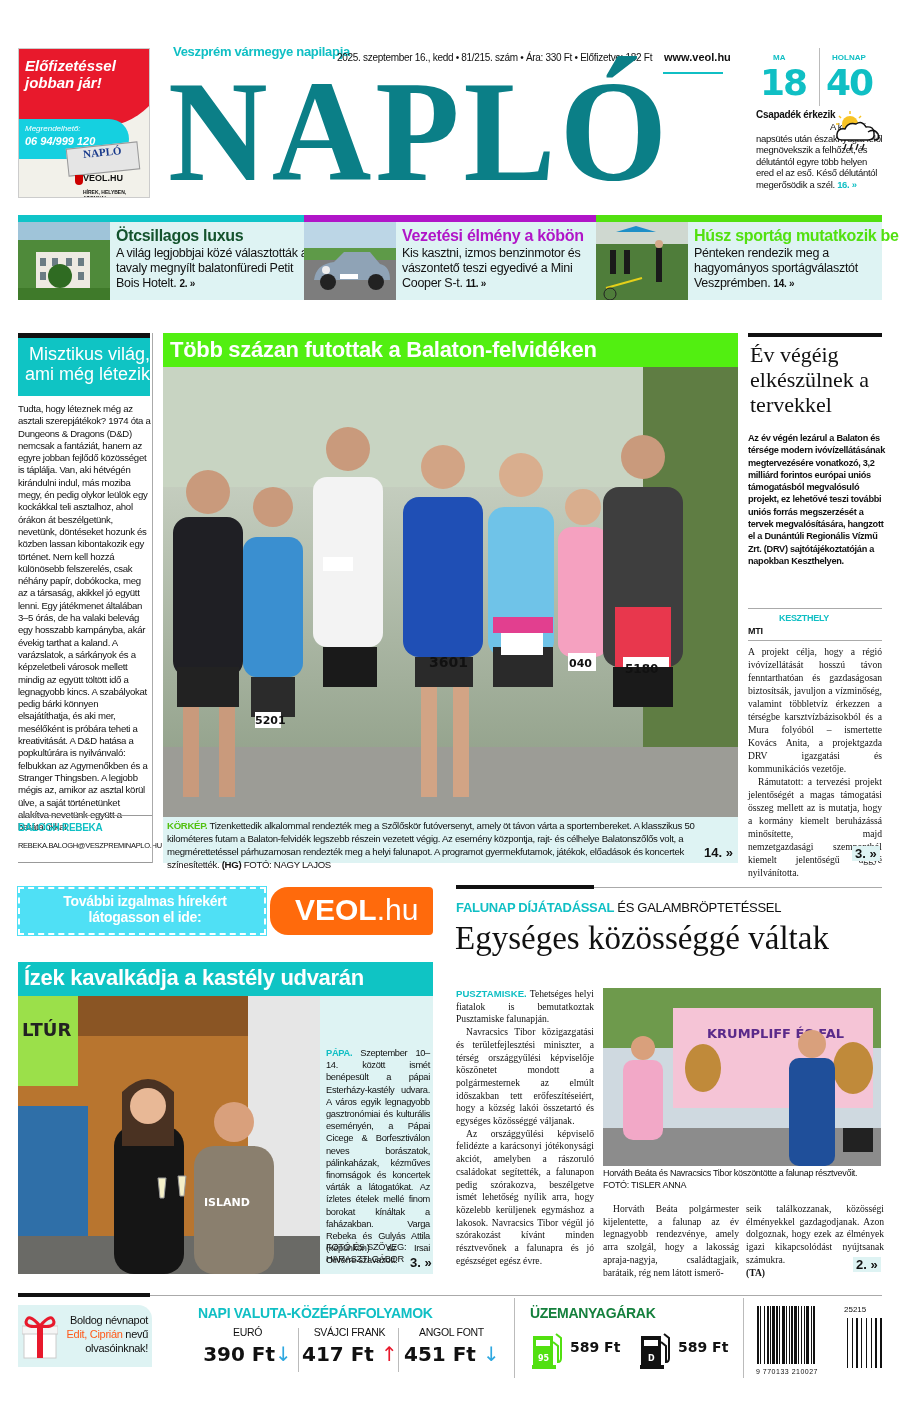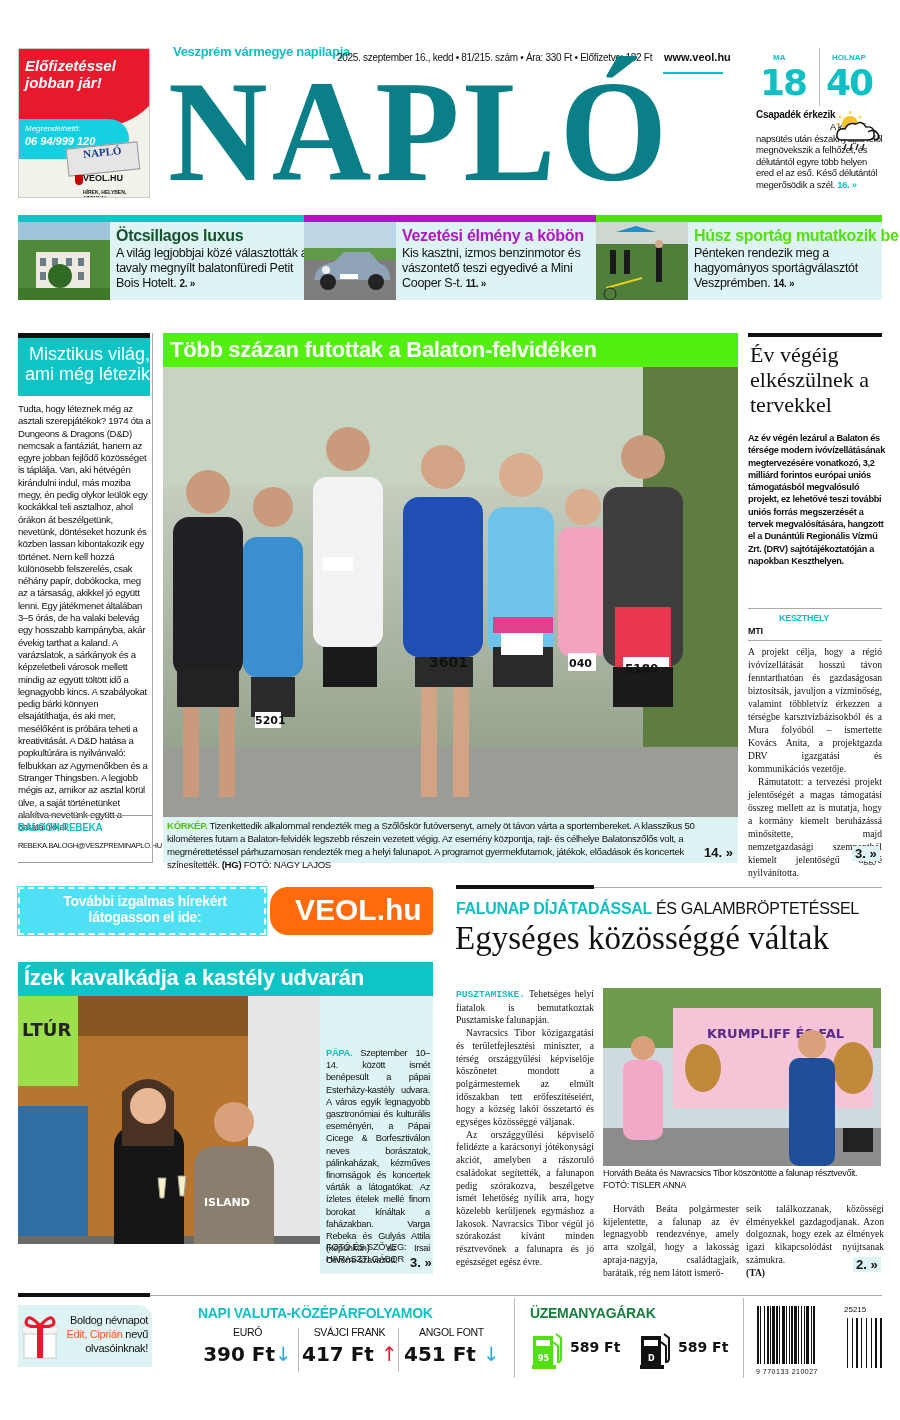--- a/index.html
+++ b/index.html
@@ -65,33 +65,33 @@
 #ev-place{left:748px;top:613px;font-size:9px;font-weight:bold;color:#10bfc4;margin-left:31px;}
 #ev-mti{left:748px;top:626px;font-size:9px;font-weight:bold;}
 #ev-r2{left:748px;top:640px;width:134px;height:1px;background:#aaa;}
 #ev-body{left:748px;top:645px;width:134px;font-family:"Liberation Serif",serif;font-size:9.6px;line-height:13px;text-align:justify;}
 #ev-ref{left:852px;top:846px;font-weight:bold;font-size:13px;background:#def3f3;padding:0 3px;}
 
 #veol-left{left:18px;top:887px;width:248px;height:48px;background:#4fe0f5;border:2px dashed #fff;outline:1px solid #4fe0f5;}
 #veol-text{left:30px;top:893px;width:230px;text-align:center;color:#fff;font-size:14px;line-height:16px;font-weight:bold;}
 #veol-right{left:270px;top:887px;width:163px;height:48px;background:#ff6a0c;border-radius:18px 4px 4px 18px;}
 #veol-logo{left:295px;top:893px;color:#fff;font-size:30px;font-weight:bold;white-space:nowrap;}
-#veol-logo span{font-weight:bold;}
+#veol-logo span{font-weight:normal;}
 
 #izek-title-bg{left:18px;top:962px;width:415px;height:34px;background:#0fc4c4;}
 #izek-title{left:24px;top:965px;color:#fff;font-size:22px;font-weight:bold;white-space:nowrap;}
-#izek-photo{left:18px;top:996px;width:302px;height:248px;overflow:hidden;}
+#izek-photo{left:18px;top:996px;width:302px;height:278px;overflow:hidden;}
 #izek-side{left:320px;top:996px;width:113px;height:278px;background:#def3f3;}
 #izek-body{left:326px;top:1047px;width:104px;font-size:9.3px;line-height:12.2px;text-align:justify;}
 #izek-credit{left:326px;top:1241px;font-size:9.3px;line-height:12px;}
 #izek-ref{left:410px;top:1255px;font-weight:bold;font-size:13px;}
 
 #fal-bar{left:456px;top:885px;width:138px;height:4px;background:#111;}
 #fal-rule{left:594px;top:887px;width:288px;height:1px;background:#aaa;}
-#fal-kicker{left:456px;top:900px;font-size:16px;font-weight:bold;white-space:nowrap;}
+#fal-kicker{left:456px;top:900px;font-size:13px;font-weight:bold;white-space:nowrap;}
 #fal-title{left:455px;top:920px;font-family:"Liberation Serif",serif;font-size:33px;white-space:nowrap;}
 #fal-col1{left:456px;top:988px;width:138px;font-family:"Liberation Serif",serif;font-size:9.6px;line-height:12.7px;text-align:justify;}
 #fal-photo{left:603px;top:988px;width:278px;height:178px;overflow:hidden;}
 #fal-cap{left:603px;top:1167px;font-size:9px;line-height:12px;width:280px;}
 #fal-col2{left:603px;top:1203px;width:136px;font-family:"Liberation Serif",serif;font-size:9.6px;line-height:12.7px;text-align:justify;}
 #fal-col3{left:746px;top:1203px;width:138px;font-family:Liberation Serif, serif;font-size:9.6px;line-height:12.7px;text-align:justify;}
 #fal-ref{left:853px;top:1257px;font-weight:bold;font-size:13px;background:#def3f3;padding:0 3px;}
 
 #foot-bar{left:18px;top:1293px;width:132px;height:4px;background:#111;}
 #foot-rule{left:150px;top:1295px;width:732px;height:1px;background:#aaa;}
@@ -337,21 +337,21 @@
 <div id="izek-side" class="abs"></div>
 <div id="izek-body" class="abs cond"><b class="teal">PÁPA.</b> <span>Szeptember 10–14. között ismét benépesült a pápai Esterházy-kastély udvara. A város egyik legnagyobb gasztronómiai és kulturális eseményén, a Pápai Cicege &amp; Borfesztiválon neves borászatok, pálinkaházak, kézműves finomságok és koncertek várták a látogatókat. Az ízletes ételek mellé finom borokat kínáltak a faházakban. Varga Rebeka és Gulyás Attila (képünkön) az Irsai Olivérre szavazott.</span></div>
 <div id="izek-credit" class="abs cond"><span>FOTÓ ÉS SZÖVEG:</span><br><span>HARASZTI GÁBOR</span></div>
 <div id="izek-ref" class="abs">3. »</div>
 
 <div id="fal-bar" class="abs"></div>
 <div id="fal-rule" class="abs"></div>
 <div id="fal-kicker" class="abs cond"><span class="teal">FALUNAP DÍJÁTADÁSSAL</span> <span style="font-weight:normal">ÉS GALAMBRÖPTETÉSSEL</span></div>
 <div id="fal-title" class="abs">Egységes közösséggé váltak</div>
 <div id="fal-col1" class="abs">
-  <p><b class="teal" style="font-family:Liberation Mono, monospace">PUSZTAMISKE.</b> <span>Tehetséges helyi fiatalok is bemutatkoztak Pusztamiske falunapján.</span></p>
+  <p><b class="teal" style="font-family:Liberation Sans, sans-serif">PUSZTAMISKE.</b> <span>Tehetséges helyi fiatalok is bemutatkoztak Pusztamiske falunapján.</span></p>
   <p style="text-indent:10px">Navracsics Tibor közigazgatási és területfejlesztési miniszter, a térség országgyűlési képviselője köszönetet mondott a polgármesternek az elmúlt időszakban tett erőfeszítéseiért, hogy a község lakói összetartó és egységes közösséggé váljanak.</p>
   <p style="text-indent:10px">Az országgyűlési képviselő felidézte a karácsonyi jótékonysági akciót, amelyben a rászoruló családokat segítették, a falunapon pedig szórakozva, beszélgetve ismét lehetőség nyílik arra, hogy közelebb kerüljenek egymáshoz a lakosok. Navracsics Tibor végül jó szórakozást kívánt minden résztvevőnek a falunapra és jó egészséget egész évre.</p>
 </div>
 <div id="fal-photo" class="abs">
   <svg width="278" height="178" viewBox="0 0 278 178">
     <rect width="278" height="178" fill="#cfd9e0"></rect>
     <rect x="0" y="0" width="278" height="60" fill="#6e9a4c"></rect>
     <rect x="70" y="20" width="200" height="100" fill="#f5c4d6"></rect>
     <text x="104" y="50" font-family="DejaVu Sans" font-weight="bold" font-size="13" fill="#5a2a8a">KRUMPLIFF ÉS FAL</text>
     <ellipse cx="250" cy="80" rx="20" ry="26" fill="#c08a3a"></ellipse>

